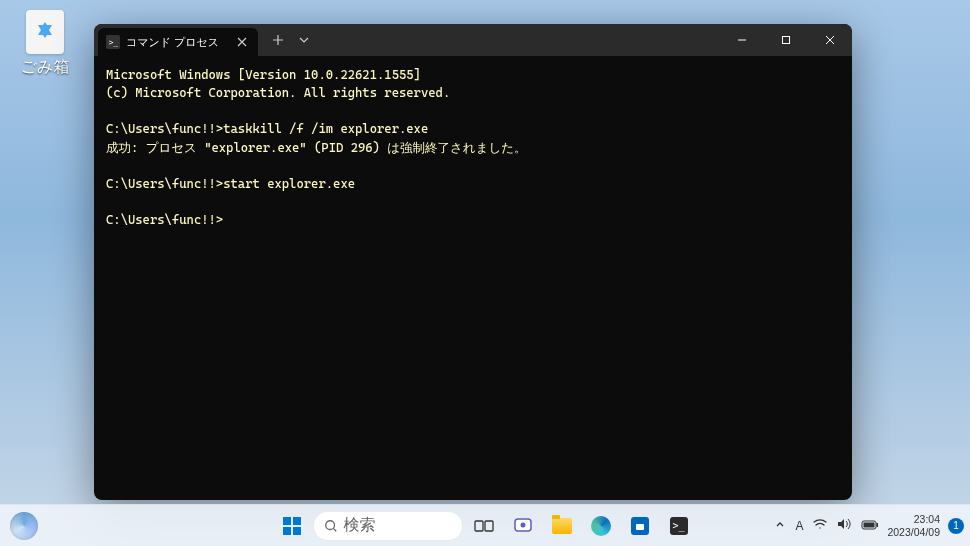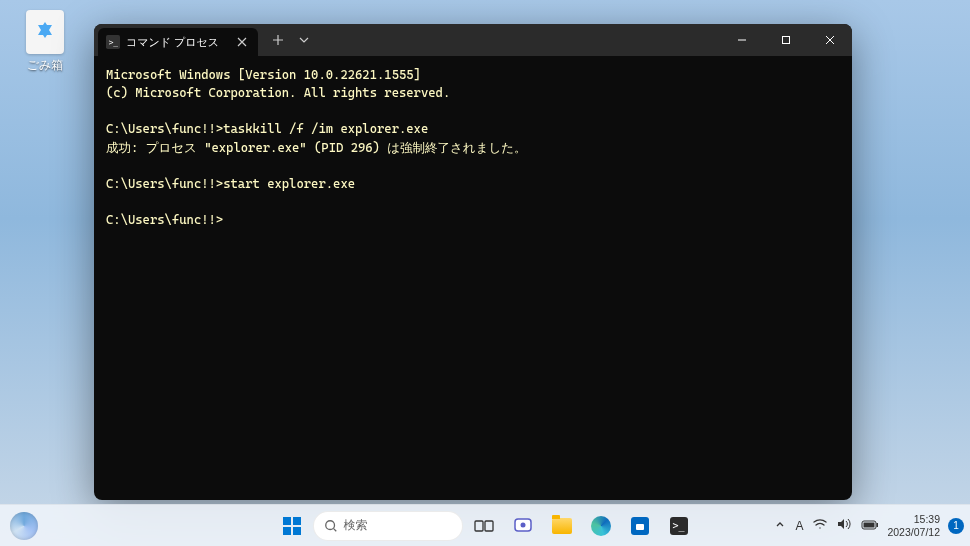--- a/index.html
+++ b/index.html
@@ -16,21 +16,21 @@
     .desktop-icon .icon-box {
       width: 38px; height: 44px; margin: 0 auto;
       background: #f5f5f5; border-radius: 4px;
       display: flex; align-items: center; justify-content: center;
       box-shadow: 0 1px 3px rgba(0,0,0,0.2);
     }
     .desktop-icon .recycle-symbol {
       width: 24px; height: 24px; color: #2196F3;
     }
     .desktop-icon-label {
-      font-size: 12px; color: #fff; text-shadow: 0 1px 2px rgba(0,0,0,0.7);
+      font-size: 16px; color: #fff; text-shadow: 0 1px 2px rgba(0,0,0,0.7);
       margin-top: 3px;
       text-align: center;
     }
     .window {
       position: absolute; top: 24px; left: 94px;
       width: 758px; height: 476px;
       background: #0c0c0c; border-radius: 8px;
       box-shadow: 0 10px 40px rgba(0,0,0,0.4);
       display: flex; flex-direction: column; overflow: hidden;
     }
@@ -94,21 +94,21 @@
       margin: 0 auto; display: flex; align-items: center; gap: 3px;
     }
     .start-btn {
       width: 36px; height: 36px;
       display: flex; align-items: center; justify-content: center;
       border-radius: 4px;
     }
     .search-box {
       width: 150px; height: 30px; background: #fff;
       border-radius: 15px; display: flex; align-items: center;
-      padding: 0 10px; gap: 6px; font-size: 12px; color: #666;
+      padding: 0 10px; gap: 6px; font-size: 16px; color: #666;
       border: 1px solid rgba(0,0,0,0.08);
     }
     .tb-icon {
       width: 36px; height: 36px;
       display: flex; align-items: center; justify-content: center;
       border-radius: 4px; font-size: 18px;
     }
     .taskbar-right {
       position: absolute; right: 6px;
       display: flex; align-items: center; gap: 8px;
@@ -288,18 +288,18 @@
       </span>
       <span>
         <svg width="18" height="10" viewBox="0 0 18 10">
             <rect x="1" y="1" width="14" height="8" rx="2" stroke="#333" fill="none"></rect>
             <rect x="2.5" y="2.5" width="11" height="5" fill="#333"></rect>
             <rect x="15.5" y="3" width="1.5" height="4" fill="#333"></rect>
           </svg>
       </span>
     </div>
     <div class="clock">
-      <div>15:39</div>
-      <div>2023/07/12</div>
+      <div>23:04</div>
+      <div>2023/04/09</div>
     </div>
     <div class="notif-badge">1</div>
   </div>
 </div>
 
 </body></html>

